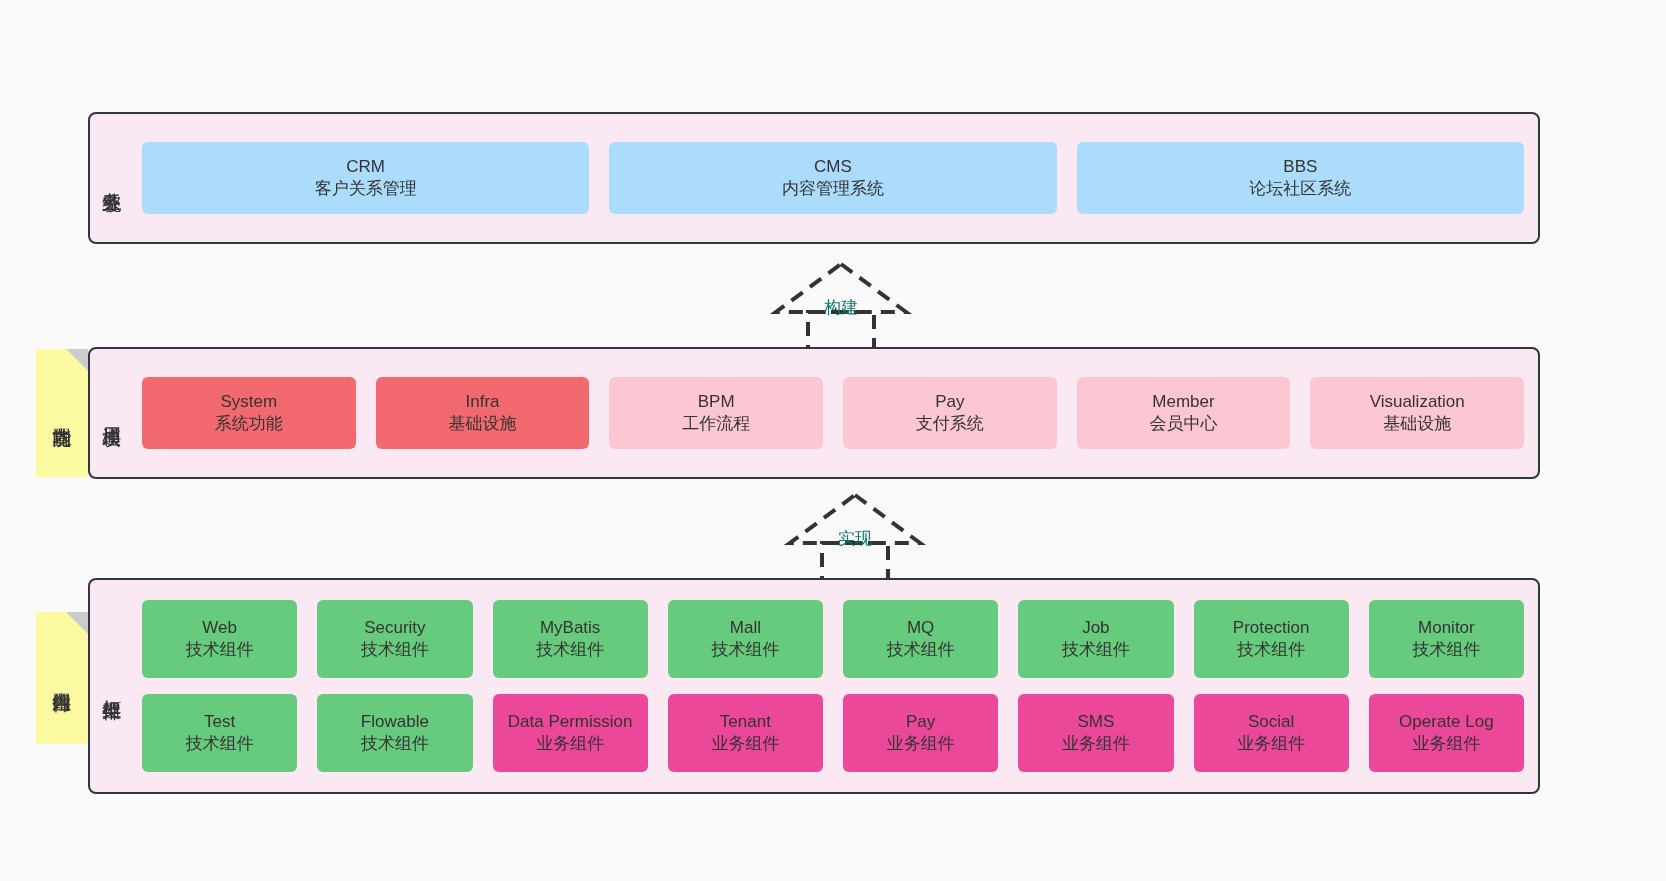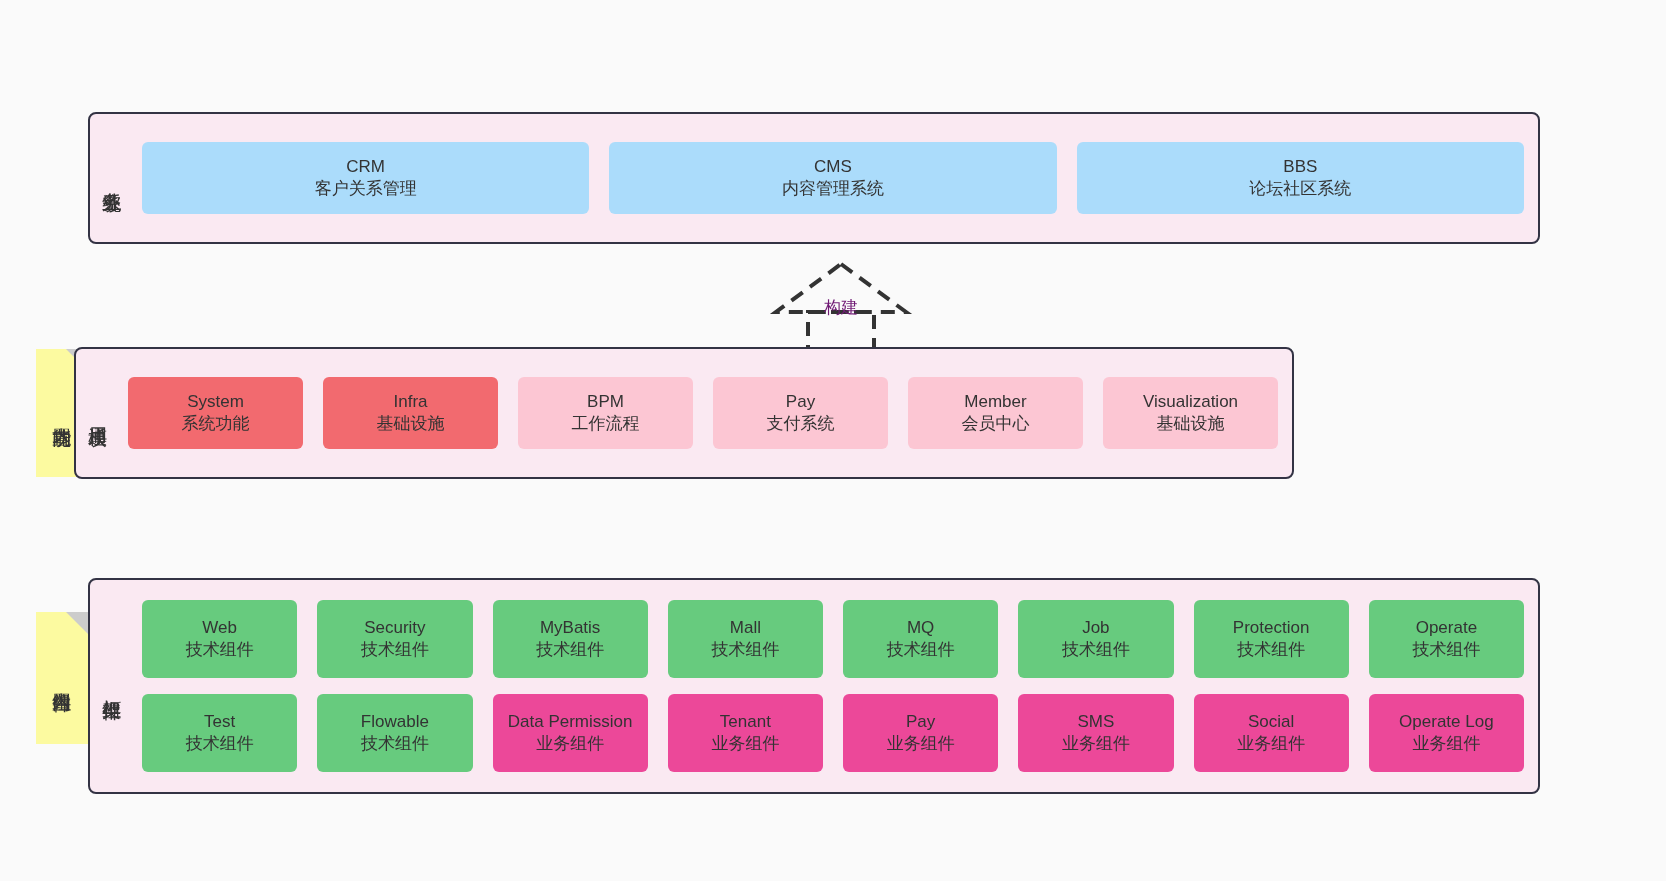--- a/index.html
+++ b/index.html
@@ -72,21 +72,21 @@
     padding: 4px 6px;
     user-select: none;
   }
   .cell .en { display: block; }
   .cell .cn { display: block; }
 
   
   #layer-business { left: 88px; top: 112px; width: 1452px; height: 132px; }
   #layer-business .cell { height: 72px; background: #abdcfb; }
 
-  #layer-common { left: 74px; top: 347px; width: 1220px; height: 132px; }
+  #layer-common { left: 88px; top: 347px; width: 1452px; height: 132px; }
   #layer-common .cell { height: 72px; background: #fcc6d3; }
   #layer-common .cell.strong { background: #f26a6f; }
 
   #layer-framework { left: 88px; top: 578px; width: 1452px; height: 216px; align-items: center; }
   #layer-framework .cell { height: 78px; background: #ec4899; }
   #layer-framework .cell.tech { background: #67cb7e; }
   #layer-framework .layer-body { gap: 16px; }
 
   
   .sticky {
@@ -123,21 +123,21 @@
     width: 170px;
     height: 96px;
   }
   .arrow svg { display: block; }
   .arrow-label {
     position: absolute;
     left: 50%;
     top: 40px;
     transform: translateX(-50%);
     font-size: 17px;
-    color: #701a75;
+    color: #0f766e;
     background: transparent;
     padding: 0 2px;
     white-space: nowrap;
     user-select: none;
   }
   #arrow-build { left: 756px; top: 256px; }
   #arrow-impl { left: 770px; top: 487px; }
 </style>
 </head>
 <body>
@@ -202,20 +202,27 @@
           <span class="cn">会员中心</span>
         </div>
         <div class="cell">
           <span class="en">Visualization</span>
           <span class="cn">基础设施</span>
         </div>
       </div>
     </div>
   </div>
 
+  <div class="arrow" id="arrow-impl">
+    <svg width="170" height="96" viewBox="0 0 170 96">
+      <polygon points="85,8 150,56 20,56" fill="none" stroke="#333333" stroke-width="4" stroke-dasharray="14 9" stroke-linejoin="miter"></polygon>
+      <rect x="52" y="56" width="66" height="38" fill="none" stroke="#333333" stroke-width="4" stroke-dasharray="14 9"></rect>
+    </svg>
+    <div class="arrow-label">实现</div>
+  </div>
 
   <div class="sticky" id="sticky-framework">
     <span class="fold"></span>
     <span>内置组件</span>
   </div>
 
   <div class="layer" id="layer-framework">
     <div class="layer-title">框架组件</div>
     <div class="layer-body">
 
@@ -242,21 +249,21 @@
         </div>
         <div class="cell tech">
           <span class="en">Job</span>
           <span class="cn">技术组件</span>
         </div>
         <div class="cell tech">
           <span class="en">Protection</span>
           <span class="cn">技术组件</span>
         </div>
         <div class="cell tech">
-          <span class="en">Operate</span>
+          <span class="en">Monitor</span>
           <span class="cn">技术组件</span>
         </div>
       </div>
 
       <div class="row">
         <div class="cell tech">
           <span class="en">Test</span>
           <span class="cn">技术组件</span>
         </div>
         <div class="cell tech">

